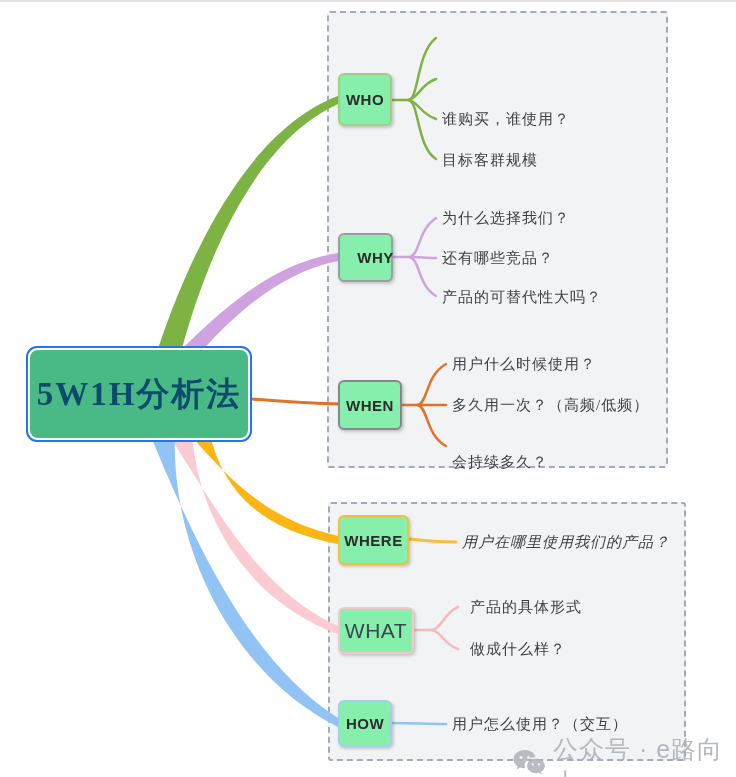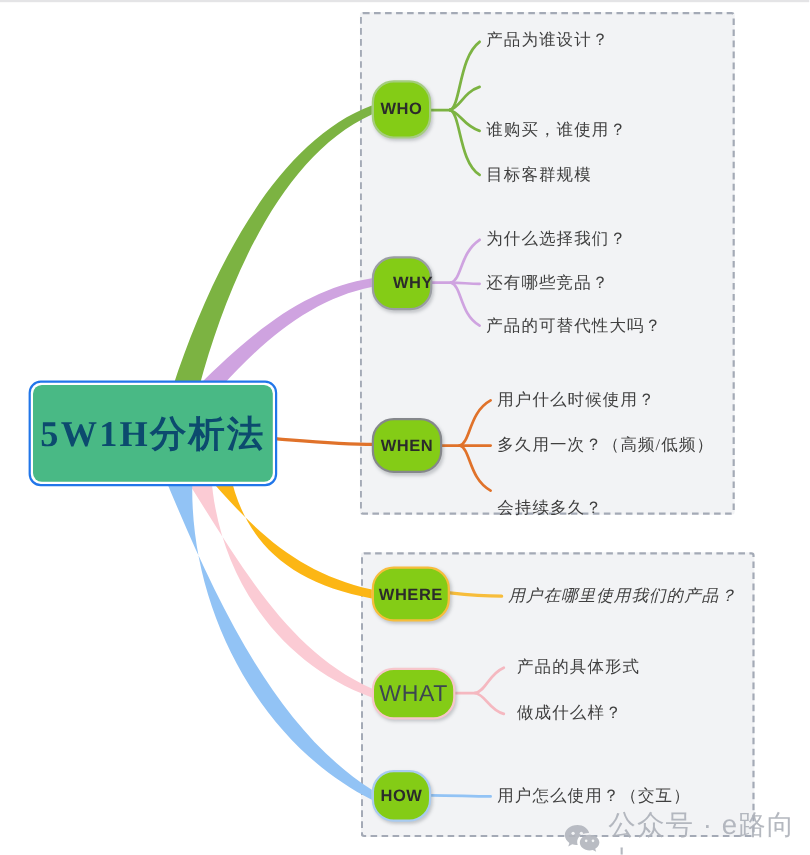--- a/index.html
+++ b/index.html
@@ -25,22 +25,22 @@
   .group-box.top    { left: 327px; top: 11px;  width: 341px; height: 457px; }
   .group-box.bottom { left: 328px; top: 502px; width: 358px; height: 259px; }
 
   
   svg.links { position: absolute; left: 0; top: 0; width: 736px; height: 777px; }
 
   
   .topic {
     position: absolute;
     box-sizing: border-box;
-    background: #84cc16;
-    border-radius: 20px;
+    background: #86efac;
+    border-radius: 6px;
     border: 2px solid #999;
     display: flex; align-items: center; justify-content: center;
     box-shadow: 1.5px 2px 3px rgba(80,85,95,.28);
     font-weight: bold; font-size: 15px; color: #2b2b2b;
     letter-spacing: .5px;
     cursor: default;
   }
   .topic.who   { left: 338px; top: 73px;  width: 54px; height: 53px; border-color: #a5cd7f; }
   .topic.why   { left: 338px; top: 233px; width: 55px; height: 49px; border-color: #9a9da3; padding-left: 20px; }
   .topic.when  { left: 338px; top: 380px; width: 64px; height: 50px; border-color: #85878b; }
@@ -144,21 +144,20 @@
     </div>
   </div>
 
   <div class="topic who">WHO</div>
   <div class="topic why">WHY</div>
   <div class="topic when">WHEN</div>
   <div class="topic where">WHERE</div>
   <div class="topic what">WHAT</div>
   <div class="topic how">HOW</div>
 
-  <div class="item" style="left:442px; top:26px;">产品为谁设计？</div>
   <div class="item" style="left:442px; top:108px;">谁购买，谁使用？</div>
   <div class="item" style="left:442px; top:149px;">目标客群规模</div>
 
   <div class="item" style="left:442px; top:207px;">为什么选择我们？</div>
   <div class="item" style="left:442px; top:247px;">还有哪些竞品？</div>
   <div class="item" style="left:442px; top:286px;">产品的可替代性大吗？</div>
 
   <div class="item" style="left:452px; top:353px;">用户什么时候使用？</div>
   <div class="item" style="left:452px; top:394px;">多久用一次？（高频/低频）</div>
   <div class="item" style="left:452px; top:451px;">会持续多久？</div>

